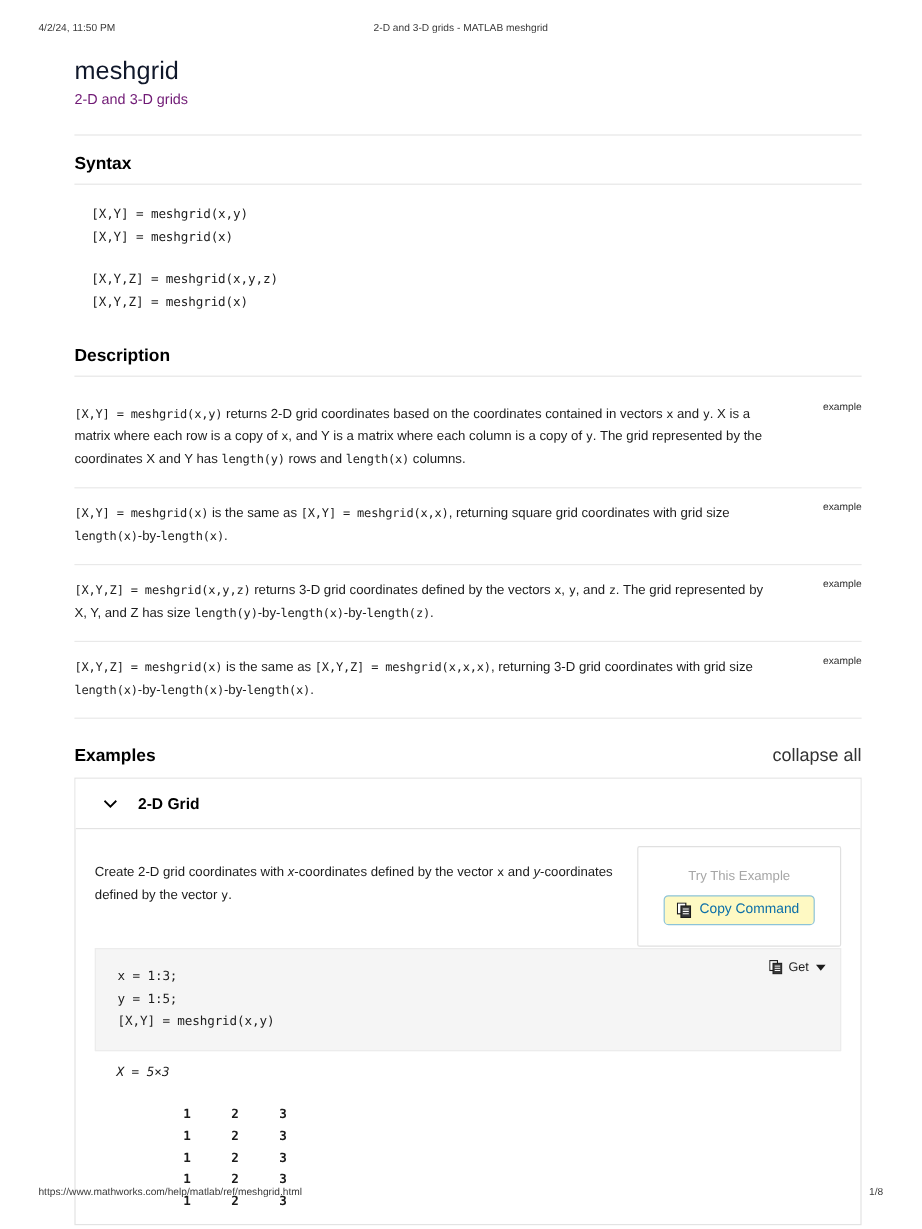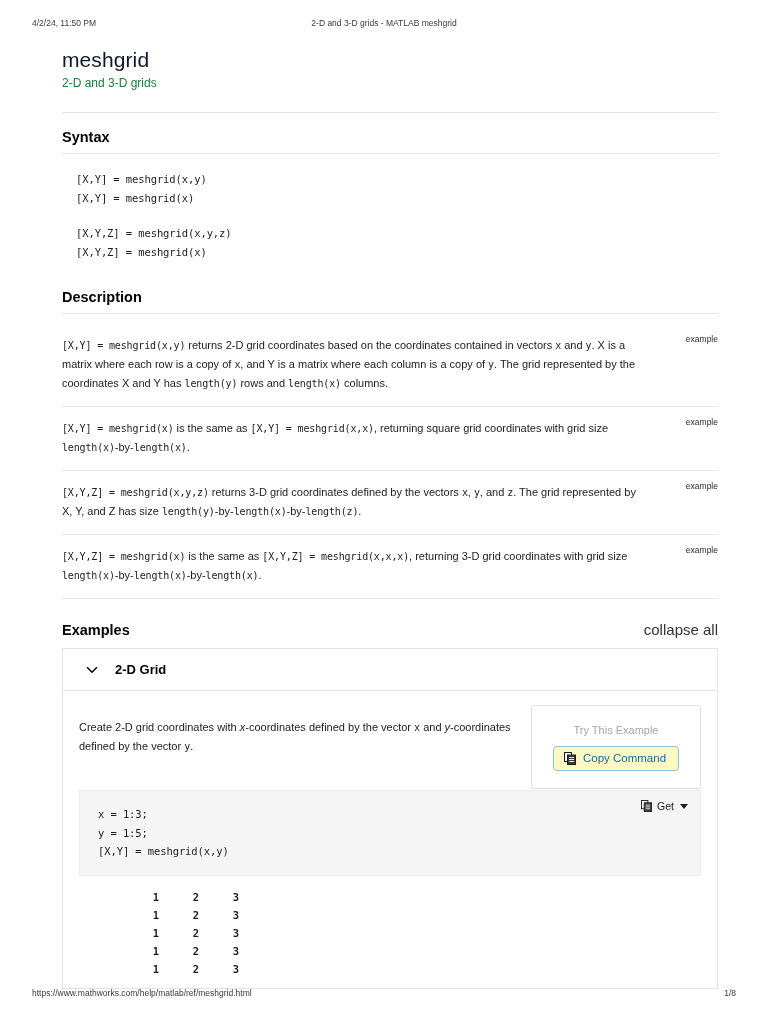--- a/index.html
+++ b/index.html
@@ -49,21 +49,21 @@
 
   .doc-title {
     font-size: 21px;
     font-weight: 400;
     color: #0f172a;
     margin: 0 0 4px 0;
     letter-spacing: 0.1px;
   }
   .doc-subtitle {
     font-size: 12px;
-    color: #15803d;
+    color: #701a75;
     margin: 0;
   }
 
   .rule-full {
     border-top: 1px solid #e6e6e6;
     margin-top: 22px;
   }
 
   
   h2.section {
@@ -355,20 +355,21 @@
             <span class="caret-dn"></span>
           </div>
           <div class="mono">
             <div class="code-line">x = 1:3;</div>
             <div class="code-line">y = 1:5;</div>
             <div class="code-line">[X,Y] = meshgrid(x,y)</div>
           </div>
         </div>
 
         <div class="out-box">
+          <div class="out-head">X = 5×3</div>
           <div class="out-matrix" id="out-matrix">
               <div class="out-row"><span>1</span><span>2</span><span>3</span></div>
               <div class="out-row"><span>1</span><span>2</span><span>3</span></div>
               <div class="out-row"><span>1</span><span>2</span><span>3</span></div>
               <div class="out-row"><span>1</span><span>2</span><span>3</span></div>
               <div class="out-row"><span>1</span><span>2</span><span>3</span></div>
             </div>
         </div>
 
       </div>

